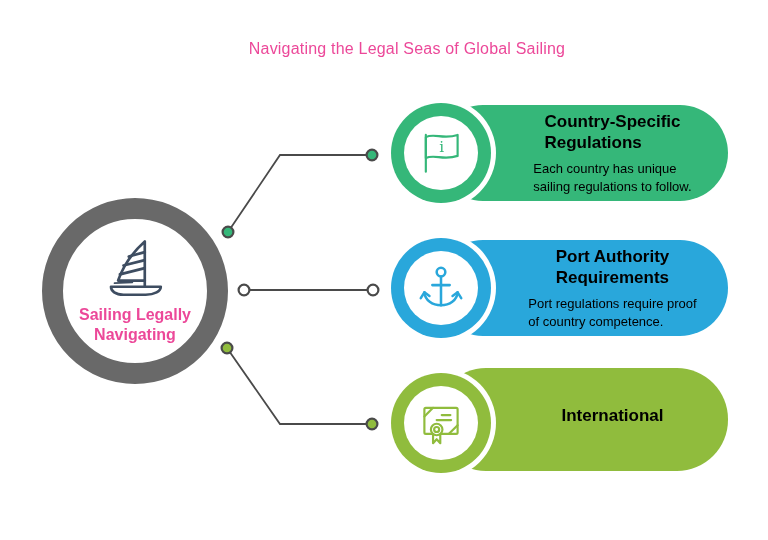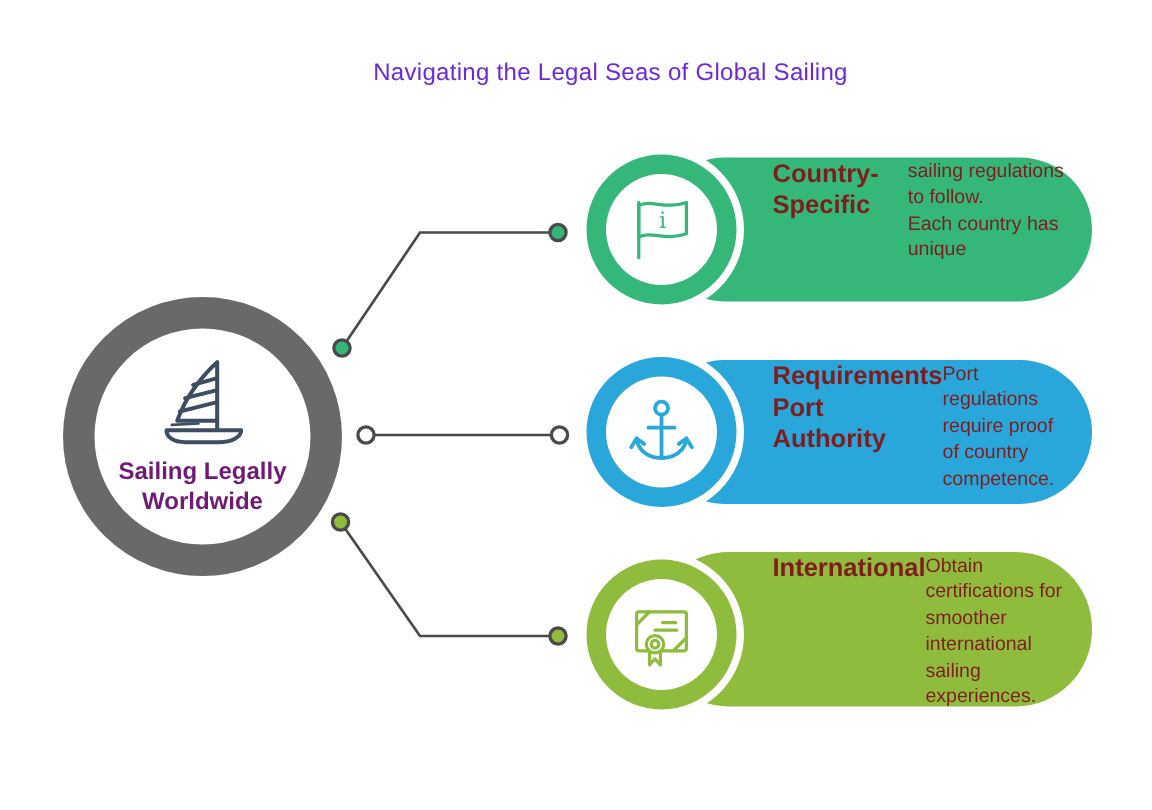--- a/index.html
+++ b/index.html
@@ -2,39 +2,40 @@
 <html><head>
 <meta charset="utf-8">
 <style>
   html,body { margin:0; padding:0; background:#fff; }
   .canvas {
     position:relative; width:768px; height:540px; background:#ffffff;
     font-family:"Liberation Sans", sans-serif; overflow:hidden;
   }
   .page-title {
     position:absolute; top:40px; left:46px; right:0;
-    text-align:center; font-size:16px; color:#6d28d9; letter-spacing:.2px;
+    text-align:center; font-size:16px; color:#ec4899; letter-spacing:.2px;
   }
   
   .hub {
     position:absolute; left:42px; top:198px; width:186px; height:186px;
     box-sizing:border-box; border:21px solid #696969; border-radius:50%;
     background:#fff; z-index:2;
     display:flex; flex-direction:column; align-items:center; justify-content:center; gap:4px;
   }
-  .hub-label { font-weight:bold; font-size:16px; line-height:1.22; color:#701a75; text-align:center; }
+  .hub-label { font-weight:bold; font-size:16px; line-height:1.22; color:#ec4899; text-align:center; }
   .hub-label span { display:block; }
   
   .connectors { position:absolute; left:0; top:0; z-index:4; pointer-events:none; }
   
   .pill {
     position:absolute; left:435px; width:293px; border-radius:51px;
-    background:var(--c); color:#7f1d1d; z-index:2; box-sizing:border-box;
-    display:flex; flex-direction:row; justify-content:center;
+    background:var(--c); color:#000000; z-index:2; box-sizing:border-box;
+    display:flex; flex-direction:column; justify-content:center;
     padding:0 18px 0 80px;
+    align-items:center;
   }
   .i1 .pill { top:105px; height:96px; }
   .i2 .pill { top:240px; height:96px; }
   .i3 .pill { top:368px; height:103px; }
   .item-title { font-weight:bold; font-size:17px; line-height:1.24; margin:0 0 7px 0; max-width:200px; }
   .item-title span { display:block; }
   .item-desc { font-size:13px; line-height:1.34; max-width:195px; }
   .item-desc span { display:block; }
   .badge {
     position:absolute; left:391px; width:100px; height:100px; border-radius:50%;
@@ -80,52 +81,53 @@
         <path d="M29,22 L47,17"></path>
         <path d="M23,32 L47,26"></path>
         <path d="M19,42 L47,35"></path>
         <path d="M13,52 L33,51" stroke-width="2"></path>
         <path d="M47,49 L47,55"></path>
         <path d="M9,56 L65,56 C65,61 58,65 48,65 L23,65 C14,65 9,61 9,56 Z"></path>
       </g>
     </svg>
     <div class="hub-label">
       <span>Sailing Legally</span>
-      <span>Worldwide</span>
+      <span>Navigating</span>
     </div>
   </div>
 
   <div class="item i1" style="--c: #35b779;">
     <div class="pill">
       <div class="item-title">
         <span>Country-Specific</span>
+        <span>Regulations</span>
       </div>
       <div class="item-desc">
+        <span>Each country has unique</span>
         <span>sailing regulations to follow.</span>
-        <span>Each country has unique</span>
       </div>
     </div>
     <div class="badge">
       <div class="badge-inner">
         <svg class="icon-svg" width="52" height="52" viewBox="0 0 72 72">
           <g fill="none" stroke="currentColor" stroke-width="3" stroke-linecap="round" stroke-linejoin="round">
             <path d="M15,11 L15,62"></path>
             <path d="M15,14 C27,8 39,18 59,11 L59,40 C39,47 27,37 15,43 Z"></path>
           </g>
           <text x="37" y="35" text-anchor="middle" font-family="DejaVu Serif, serif" font-size="21" fill="currentColor">i</text>
         </svg>
       </div>
     </div>
   </div>
 
   <div class="item i2" style="--c: #29a7db;">
     <div class="pill">
       <div class="item-title">
+        <span>Port Authority</span>
         <span>Requirements</span>
-        <span>Port Authority</span>
       </div>
       <div class="item-desc">
         <span>Port regulations require proof</span>
         <span>of country competence.</span>
       </div>
     </div>
     <div class="badge">
       <div class="badge-inner">
         <svg class="icon-svg" width="52" height="52" viewBox="0 0 72 72">
           <g fill="none" stroke="currentColor" stroke-width="3.5" stroke-linecap="round" stroke-linejoin="round">
@@ -139,25 +141,20 @@
         </svg>
       </div>
     </div>
   </div>
 
   <div class="item i3" style="--c: #90bc3d;">
     <div class="pill">
       <div class="item-title">
         <span>International</span>
       </div>
-      <div class="item-desc">
-        <span>Obtain certifications for</span>
-        <span>smoother international sailing</span>
-        <span>experiences.</span>
-      </div>
     </div>
     <div class="badge">
       <div class="badge-inner">
         <svg class="icon-svg" width="52" height="52" viewBox="0 0 72 72">
           <g fill="none" stroke="currentColor" stroke-width="3" stroke-linecap="round" stroke-linejoin="round">
             <rect x="13" y="15" width="46" height="36" rx="2"></rect>
             <path d="M13,27 L25,15"></path>
             <path d="M47,51 L59,39"></path>
             <path d="M37,25 L49,25"></path>
             <path d="M30,32 L50,32"></path>

